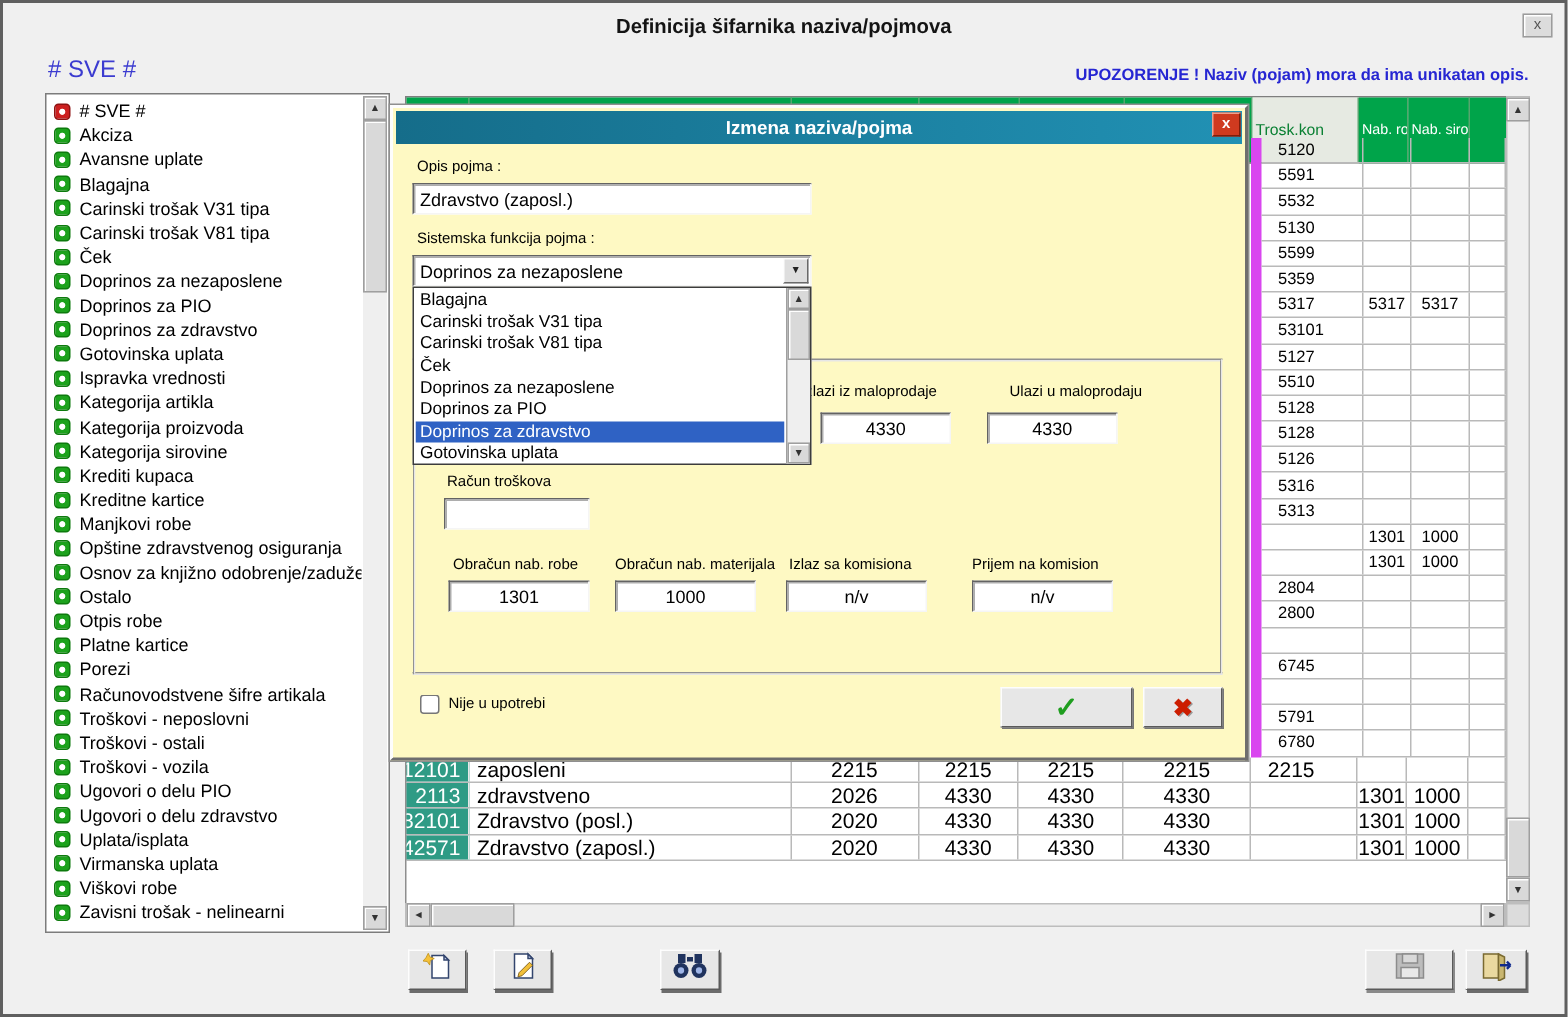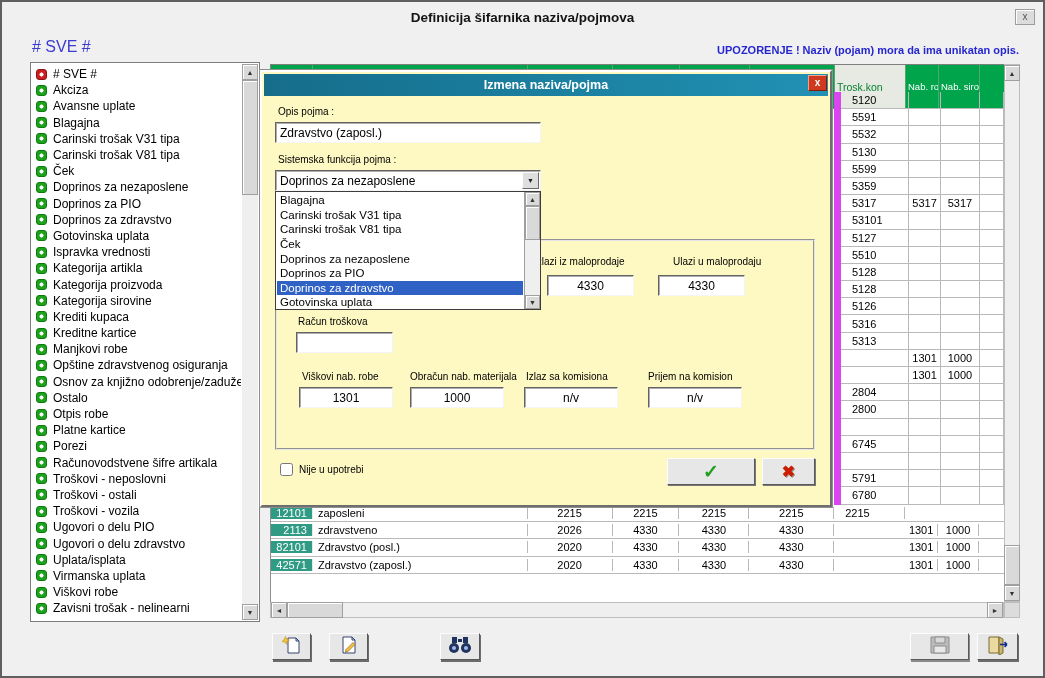--- a/index.html
+++ b/index.html
@@ -54,21 +54,21 @@
   .cw-c3{width:70px}.cw-c4{width:85px}.cw-trosk{width:71px}.cw-nabro{width:33px}
   .cw-nabsi{width:41px}.cw-extra{width:25px}
 
   .right-rows { position:absolute; left:564px; top:28px; width:170px; border-left:7px solid #d946ef; }
   .rrow { display:flex; height:17.2px; border-bottom:1px solid #b9b9b9; font-size:11px; color:#000; }
   .rrow .cell { border-right:1px solid #b9b9b9; display:flex; align-items:center;
                 justify-content:center; overflow:hidden; }
   .rrow .cell.trosk { justify-content:flex-start; padding-left:11px; }
 
   .bottom-rows { position:absolute; left:0; top:441px; width:734px; border-left:1px solid #8e8e8e; }
-  .brow { display:flex; height:17.2px; border-bottom:1px solid #b9b9b9; font-size:11px; color:#000;align-items:center; }
+  .brow { display:flex; height:17.2px; border-bottom:1px solid #b9b9b9; font-size:14px; color:#000; }
   .brow .cell { border-right:1px solid #b9b9b9; display:flex; align-items:center;
                 justify-content:center; overflow:hidden; }
   .brow .cell.idcell { background:#2f9b85; color:#fff; justify-content:flex-end;
                 padding-right:5px; border-right-color:#e8e8e8; }
   .brow .cell.namecell { justify-content:flex-start; padding-left:5px; }
   .brow .cell.trosk { justify-content:flex-start; padding-left:11px; }
 
   .grid-vscroll { position:absolute; left:734px; top:0; width:16px; height:538px; background:#efefef;
                   border:1px solid #bdbdbd; }
   .grid-hscroll { position:absolute; left:0; top:538px; width:734px; height:16px; background:#efefef;
@@ -653,21 +653,21 @@
     <div class="lbl" style="left:272px;top:184px;z-index:1;">Izlazi iz maloprodaje</div>
     <input class="tbx center" style="left: 285px; top: 203px; width: 87px;" value="4330">
     <div class="lbl" style="left:411px;top:184px;">Ulazi u maloprodaju</div>
     <input class="tbx center" style="left: 396px; top: 203px; width: 87px;" value="4330">
 
     <div class="groupbox"></div>
 
     <div class="lbl" style="left:36px;top:244px;">Račun troškova</div>
     <input class="tbx center" style="left: 34px; top: 260px; width: 97px;" value="">
 
-    <div class="lbl" style="left:40px;top:299px;">Viškovi nab. robe</div>
+    <div class="lbl" style="left:40px;top:299px;">Obračun nab. robe</div>
     <input class="tbx center" style="left: 37px; top: 315px; width: 94px;" value="1301">
     <div class="lbl" style="left:148px;top:299px;">Obračun nab. materijala</div>
     <input class="tbx center" style="left: 148px; top: 315px; width: 94px;" value="1000">
     <div class="lbl" style="left:264px;top:299px;">Izlaz sa komisiona</div>
     <input class="tbx center" style="left: 262px; top: 315px; width: 94px;" value="n/v">
     <div class="lbl" style="left:386px;top:299px;">Prijem na komision</div>
     <input class="tbx center" style="left: 386px; top: 315px; width: 94px;" value="n/v">
 
     <input type="checkbox" class="chk" style="">
     <div class="lbl" style="left:37px;top:392px;">Nije u upotrebi</div>

